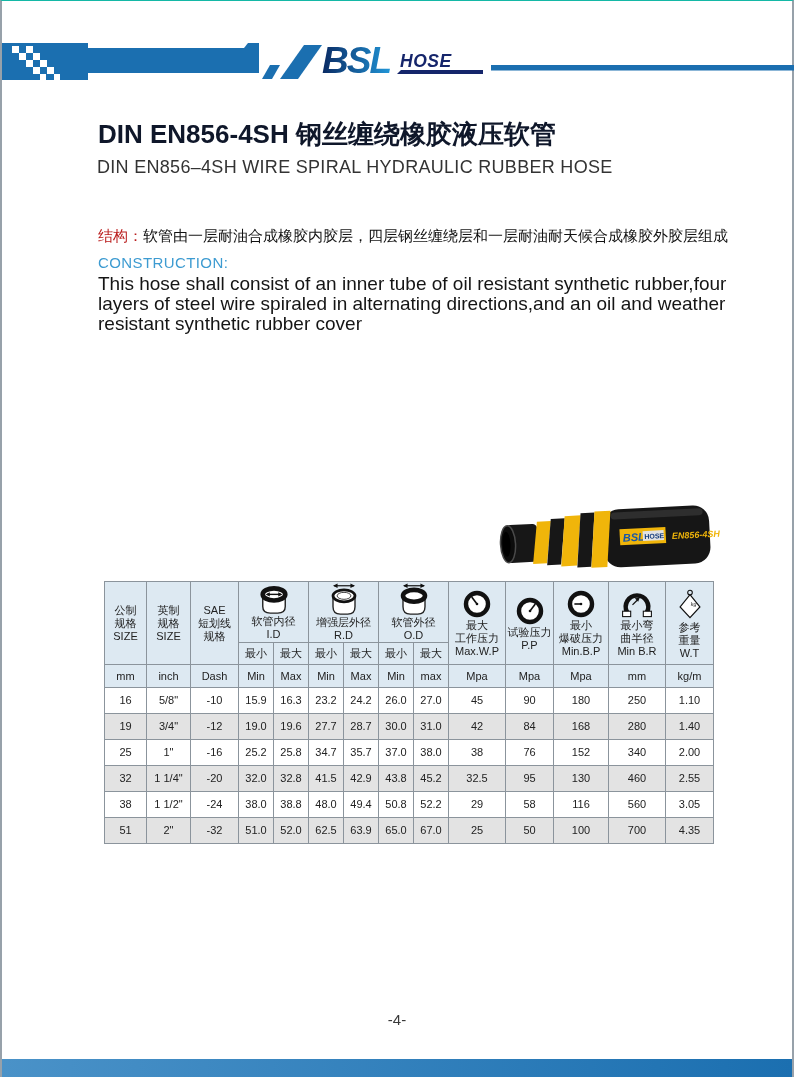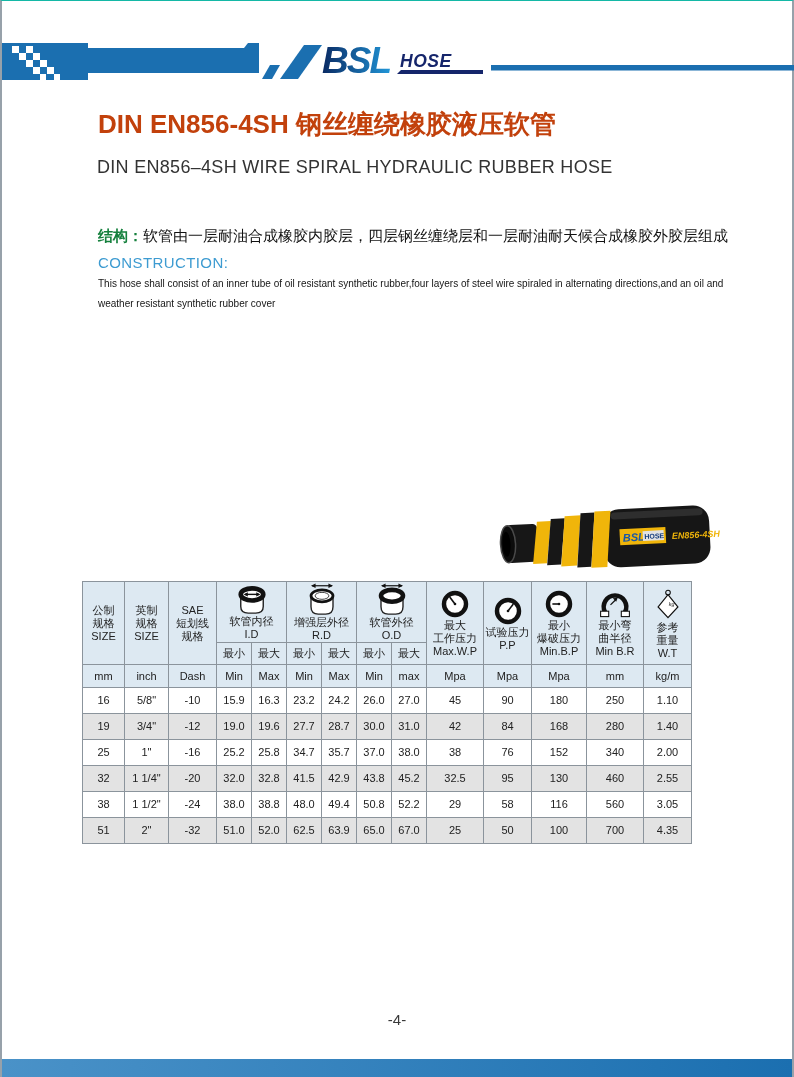--- a/index.html
+++ b/index.html
@@ -2,32 +2,32 @@
 <html><head>
 <meta charset="utf-8">
 <style>
   html,body{margin:0;padding:0;}
   body{width:794px;height:1077px;position:relative;background:#fff;
        font-family:"Liberation Sans","DejaVu Sans",sans-serif;overflow:hidden;}
   .page{position:absolute;inset:0;border-left:2px solid #97a1aa;border-right:2px solid #97a1aa;
         border-top:1px solid #14b8a6;}
   .abs{position:absolute;}
   
-  #title-zh{left:96px;top:106px;font-size:26px;font-weight:bold;color:#c2410c;letter-spacing:0;}
+  #title-zh{left:96px;top:116px;font-size:26px;font-weight:bold;color:#0f172a;letter-spacing:0;}
   #title-en{left:95px;top:156px;font-size:18px;color:#333;letter-spacing:0.3px;}
   
   .section{left:96px;width:655px;}
   #sec-construction{top:224px;}
   #sec-applications{top:320px;}
   .zh-line{font-size:15px;color:#111;line-height:21px;}
-  .zh-label{font-weight:bold;color:#15803d;}
+  .zh-label{font-weight:normal;color:#b91c1c;}
   .label-en{font-size:15px;color:#3d9bd1;letter-spacing:0.4px;line-height:20px;margin-top:7px;}
-  .body-en{font-size:10px;color:#151515;line-height:20px;margin-top:1px;}
+  .body-en{font-size:19px;color:#151515;line-height:20px;margin-top:1px;}
   
-  #spec-table{position:absolute;left:80px;top:580px;border-collapse:collapse;table-layout:fixed;
+  #spec-table{position:absolute;left:102px;top:580px;border-collapse:collapse;table-layout:fixed;
               width:610px;background:#fff;}
   #spec-table th,#spec-table td{border:1px solid #8b949c;text-align:center;vertical-align:middle;
               font-size:11px;color:#222;font-weight:normal;padding:0;line-height:13px;}
   #spec-table thead th{background:#dde9f2;}
   #spec-table thead tr:nth-child(1){height:57px;}
   #spec-table thead tr:nth-child(2){height:22px;}
   #spec-table thead tr:nth-child(3){height:23px;margin-top:14px;}
   #spec-table tbody tr{height:26px;padding-left:17px;}
   #spec-table tbody tr:nth-child(even) td{background:#e3e3e3;}
   #spec-table th svg{display:block;margin:1px auto 0;}

